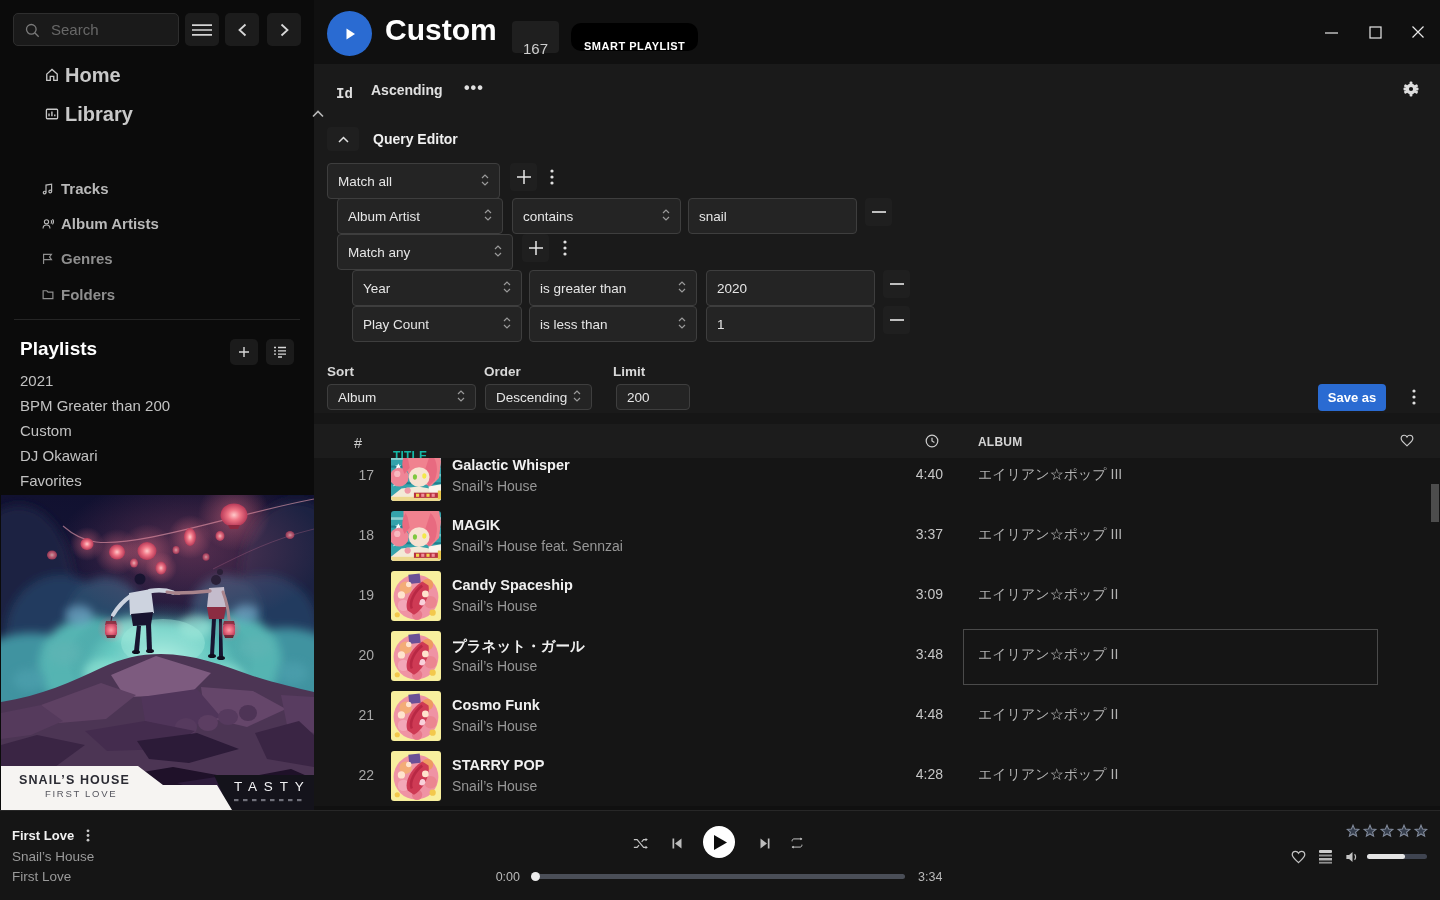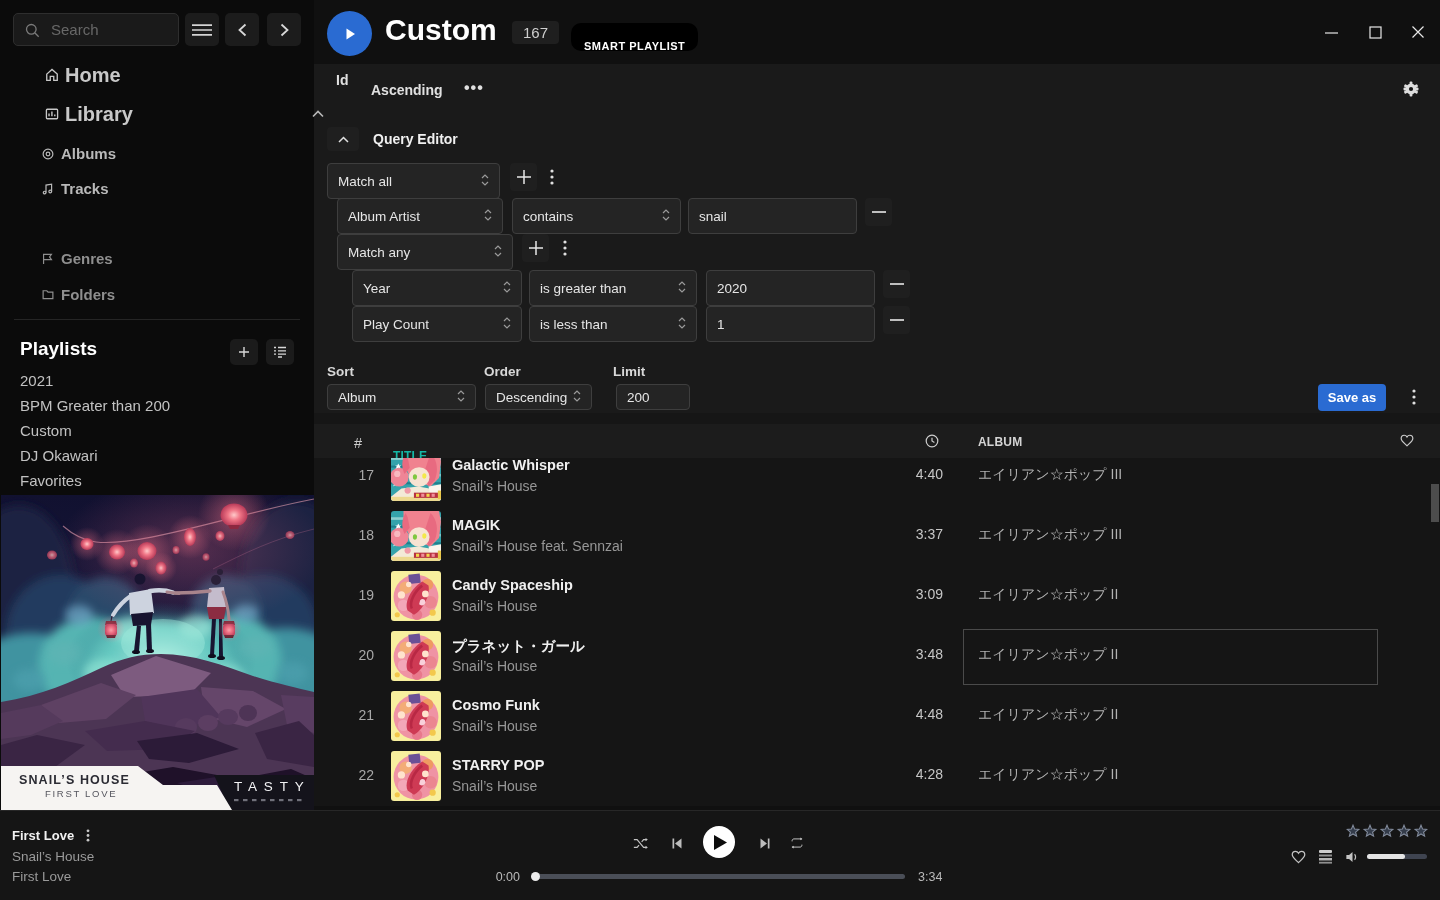--- a/index.html
+++ b/index.html
@@ -25,29 +25,29 @@
   .pl-btn { position:absolute; top:339px; width:28px; height:26px; background:#1b1b1b;
     border-radius:5px; display:flex; align-items:center; justify-content:center; }
   .pl-item { position:absolute; left:20px; color:#c2c2c2; font-size:15px; }
 
   
   #main { position:absolute; left:314px; top:0; width:1126px; height:810px; background:#1a1a1a; }
   #topband { position:absolute; left:0; top:0; width:100%; height:64px; background:#101010; }
   #playbtn { position:absolute; left:13px; top:11px; width:45px; height:45px; border-radius:50%;
     background:#2a6bd2; display:flex; align-items:center; justify-content:center; }
   #title { position:absolute; left:71px; top:13px; color:#fff; font-size:30px; font-weight:700; }
-  #countbadge { position:absolute; left:198px; top:21px; height:23px; padding:0 11px;
+  #countbadge { position:absolute; left:198px; top:21px; height:23px; padding:16px 11px;
     background:#1f1f1f; border-radius:4px; color:#cfcfcf; font-size:15px; line-height:23px; }
   #smartpill { position:absolute; left:257px; top:23px; height:19px; padding:14px 13px;
     background:#000; border-radius:10px; color:#fff; font-size:11px; font-weight:700;
     letter-spacing:0.5px; line-height:19px; }
   .winbtn { position:absolute; top:24px; width:16px; height:16px; display:flex; align-items:center; justify-content:center; }
 
   #toolbar { position:absolute; left:0; top:64px; width:100%; height:52px; }
-  #tb-id { position:absolute; left:22px; top:8px; color:#e0e0e0; font-size:14px; font-weight:700; }
+  #tb-id { position:absolute; left:22px; top:22px; color:#e0e0e0; font-size:14px; font-weight:700;font-family:Liberation Mono, monospace; }
   #tb-asc { position:absolute; left:57px; top:18px; color:#e0e0e0; font-size:14px; font-weight:700; }
   #tb-dots { position:absolute; left:150px; top:15px; color:#e0e0e0; font-size:16px; font-weight:700; letter-spacing:1px;}
 
   
   .select, .inputbox { position:absolute; background:#242424; border:1px solid #3e3e3e;
     border-radius:4px; color:#e6e6e6; font-size:13.5px; display:flex; align-items:center;
     padding:0 10px; height:36px; }
   .select .updown { margin-left:auto; }
   .icbtn { position:absolute; background:#1f1f1f; border-radius:4px; display:flex;
     align-items:center; justify-content:center; color:#e8e8e8; }
@@ -391,35 +391,36 @@
       <span class="ic">
           <svg width="14" height="14" viewBox="0 0 16 16" fill="none" stroke="#c8c8c8" stroke-width="1.5">
             <rect x="1.6" y="2.6" width="12.8" height="10.8" rx="1"></rect>
             <path d="M4.6 10.6 V7.5 M7.9 10.6 V5.2 M11.2 10.6 V8.6" stroke-width="1.6"></path>
           </svg>
         </span>Library
       <svg style="position:absolute;right:18px" width="12" height="8" viewBox="0 0 12 8" fill="none" stroke="#b8b8b8" stroke-width="1.6">
           <path d="M1 6.5 L6 1.5 L11 6.5"></path>
         </svg>
     </div>
-    <div class="nav2" style="top:136px">
-      <span class="ic">
-          <svg width="12" height="12" viewBox="0 0 15 15" fill="none" stroke="#b9b9b9" stroke-width="1.5">
-            <circle cx="7.5" cy="7.5" r="6.1"></circle>
-            <circle cx="7.5" cy="7.5" r="2.3"></circle>
-          </svg>
-        </span>Albums</div>
     <div class="nav2" style="top:171px">
       <span class="ic">
           <svg width="12" height="12" viewBox="0 0 15 15" fill="none" stroke="#b9b9b9" stroke-width="1.5">
             <path d="M5 12 V2.6 L12 1.4 V10.7"></path>
             <circle cx="3.3" cy="12" r="1.7"></circle>
             <circle cx="10.3" cy="10.7" r="1.7"></circle>
           </svg>
         </span>Tracks</div>
+    <div class="nav2" style="top:206px">
+      <span class="ic">
+          <svg width="13" height="12" viewBox="0 0 16 15" fill="none" stroke="#b9b9b9" stroke-width="1.5">
+            <circle cx="6" cy="4.6" r="2.8"></circle>
+            <path d="M1.4 13.6 C1.4 10.4 3.4 8.8 6 8.8 C8.6 8.8 10.6 10.4 10.6 13.6"></path>
+            <path d="M12.3 3 C13 4 13 5.4 12.3 6.4 M14.3 1.6 C15.6 3.3 15.6 5.6 14.3 7.4" stroke-linecap="round"></path>
+          </svg>
+        </span>Album Artists</div>
     <div class="nav2" style="top:241px; color:#8f8f8f">
       <span class="ic">
           <svg width="11" height="12" viewBox="0 0 14 15" fill="none" stroke="#8f8f8f" stroke-width="1.5">
             <path d="M2 14 V1.6 H12 L9.6 4.9 L12 8.2 H2"></path>
           </svg>
         </span>Genres</div>
     <div class="nav2" style="top:277px; color:#8f8f8f">
       <span class="ic">
           <svg width="12" height="11" viewBox="0 0 15 13" fill="none" stroke="#8f8f8f" stroke-width="1.5">
             <path d="M1.4 11.6 V1.8 H6 L7.6 3.6 H13.6 V11.6 Z"></path>

